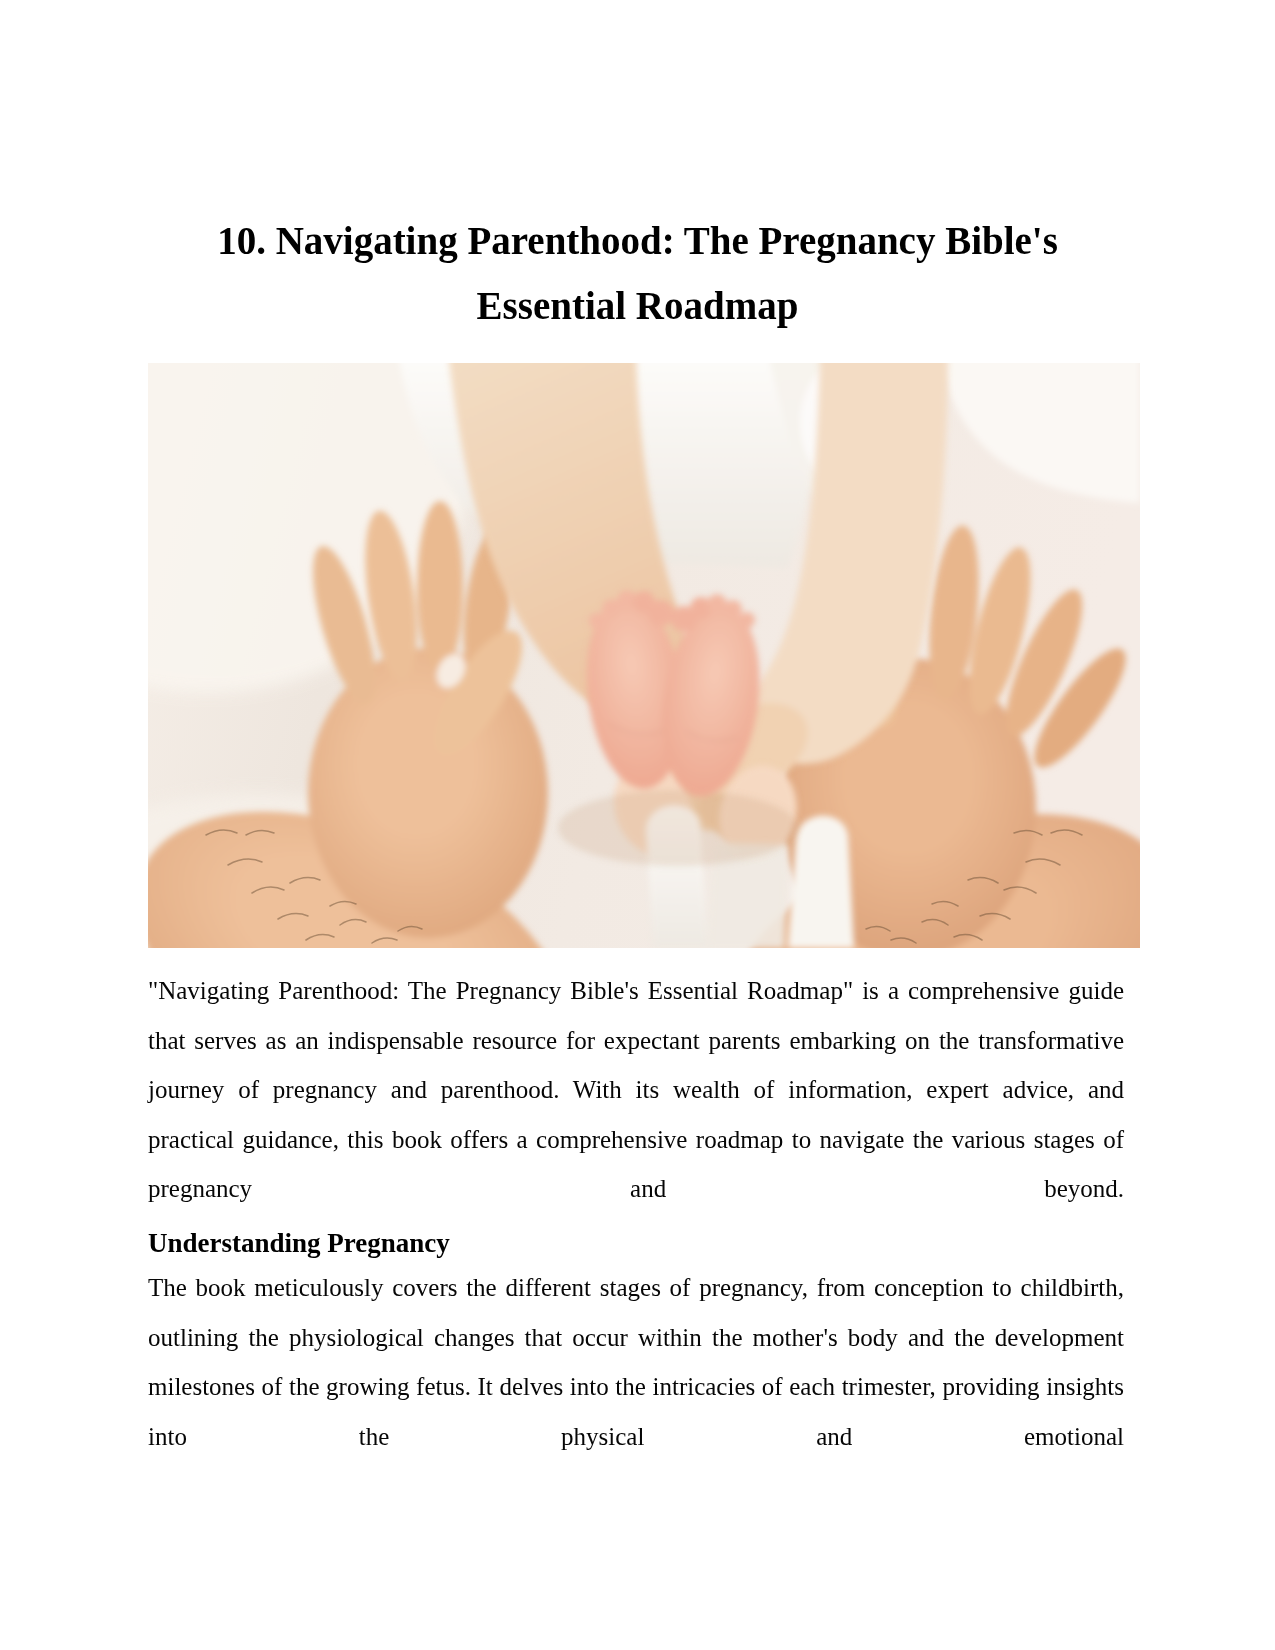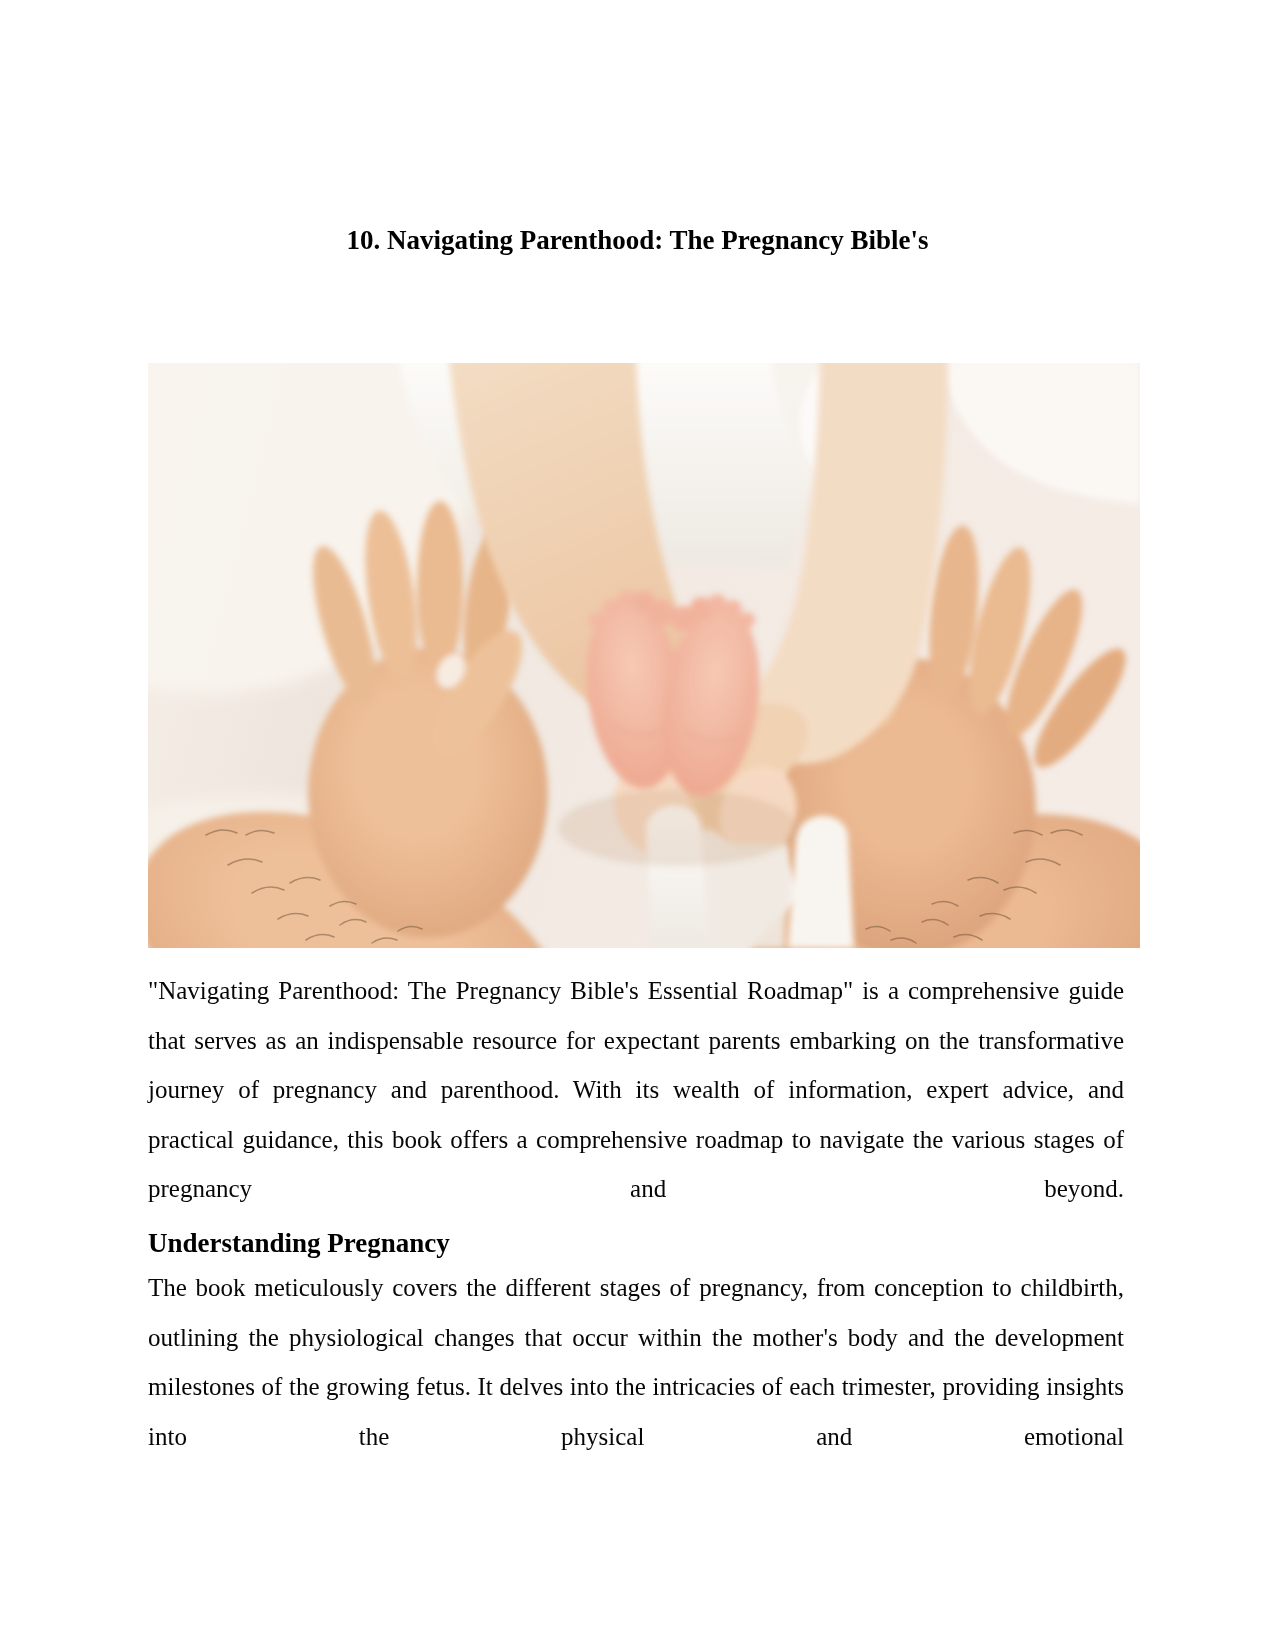--- a/index.html
+++ b/index.html
@@ -20,21 +20,21 @@
     inset: 0;
     background: #ffffff;
   }
   .doc-title {
     position: absolute;
     top: 208px;
     left: 148px;
     width: 979px;
     text-align: center;
     font-weight: 700;
-    font-size: 27px;
+    font-size: 39px;
     line-height: 65px;
     color: #000000;
   }
   .photo {
     position: absolute;
     left: 148px;
     top: 363px;
     width: 992px;
     height: 585px;
     margin: 0;
@@ -70,20 +70,21 @@
   }
   #para-body { top: 1263px; }
 </style>
 </head>
 <body>
 
 <div class="page">
 
   <header class="doc-title">
     <div class="title-line">10. Navigating Parenthood: The Pregnancy Bible's</div>
+    <div class="title-line">Essential Roadmap</div>
   </header>
 
   <figure class="photo" role="img" aria-label="Parents' hands and a child's hands cradling a newborn baby's bare feet on a warm cream background">
     <svg viewBox="0 0 992 585" preserveAspectRatio="none">
       <defs>
         <linearGradient id="bgG" x1="0" y1="0" x2="1" y2="0.15">
           <stop offset="0" stop-color="#f6efe8"></stop>
           <stop offset="0.25" stop-color="#eee6de"></stop>
           <stop offset="0.55" stop-color="#f2eae3"></stop>
           <stop offset="1" stop-color="#f5ece6"></stop>

